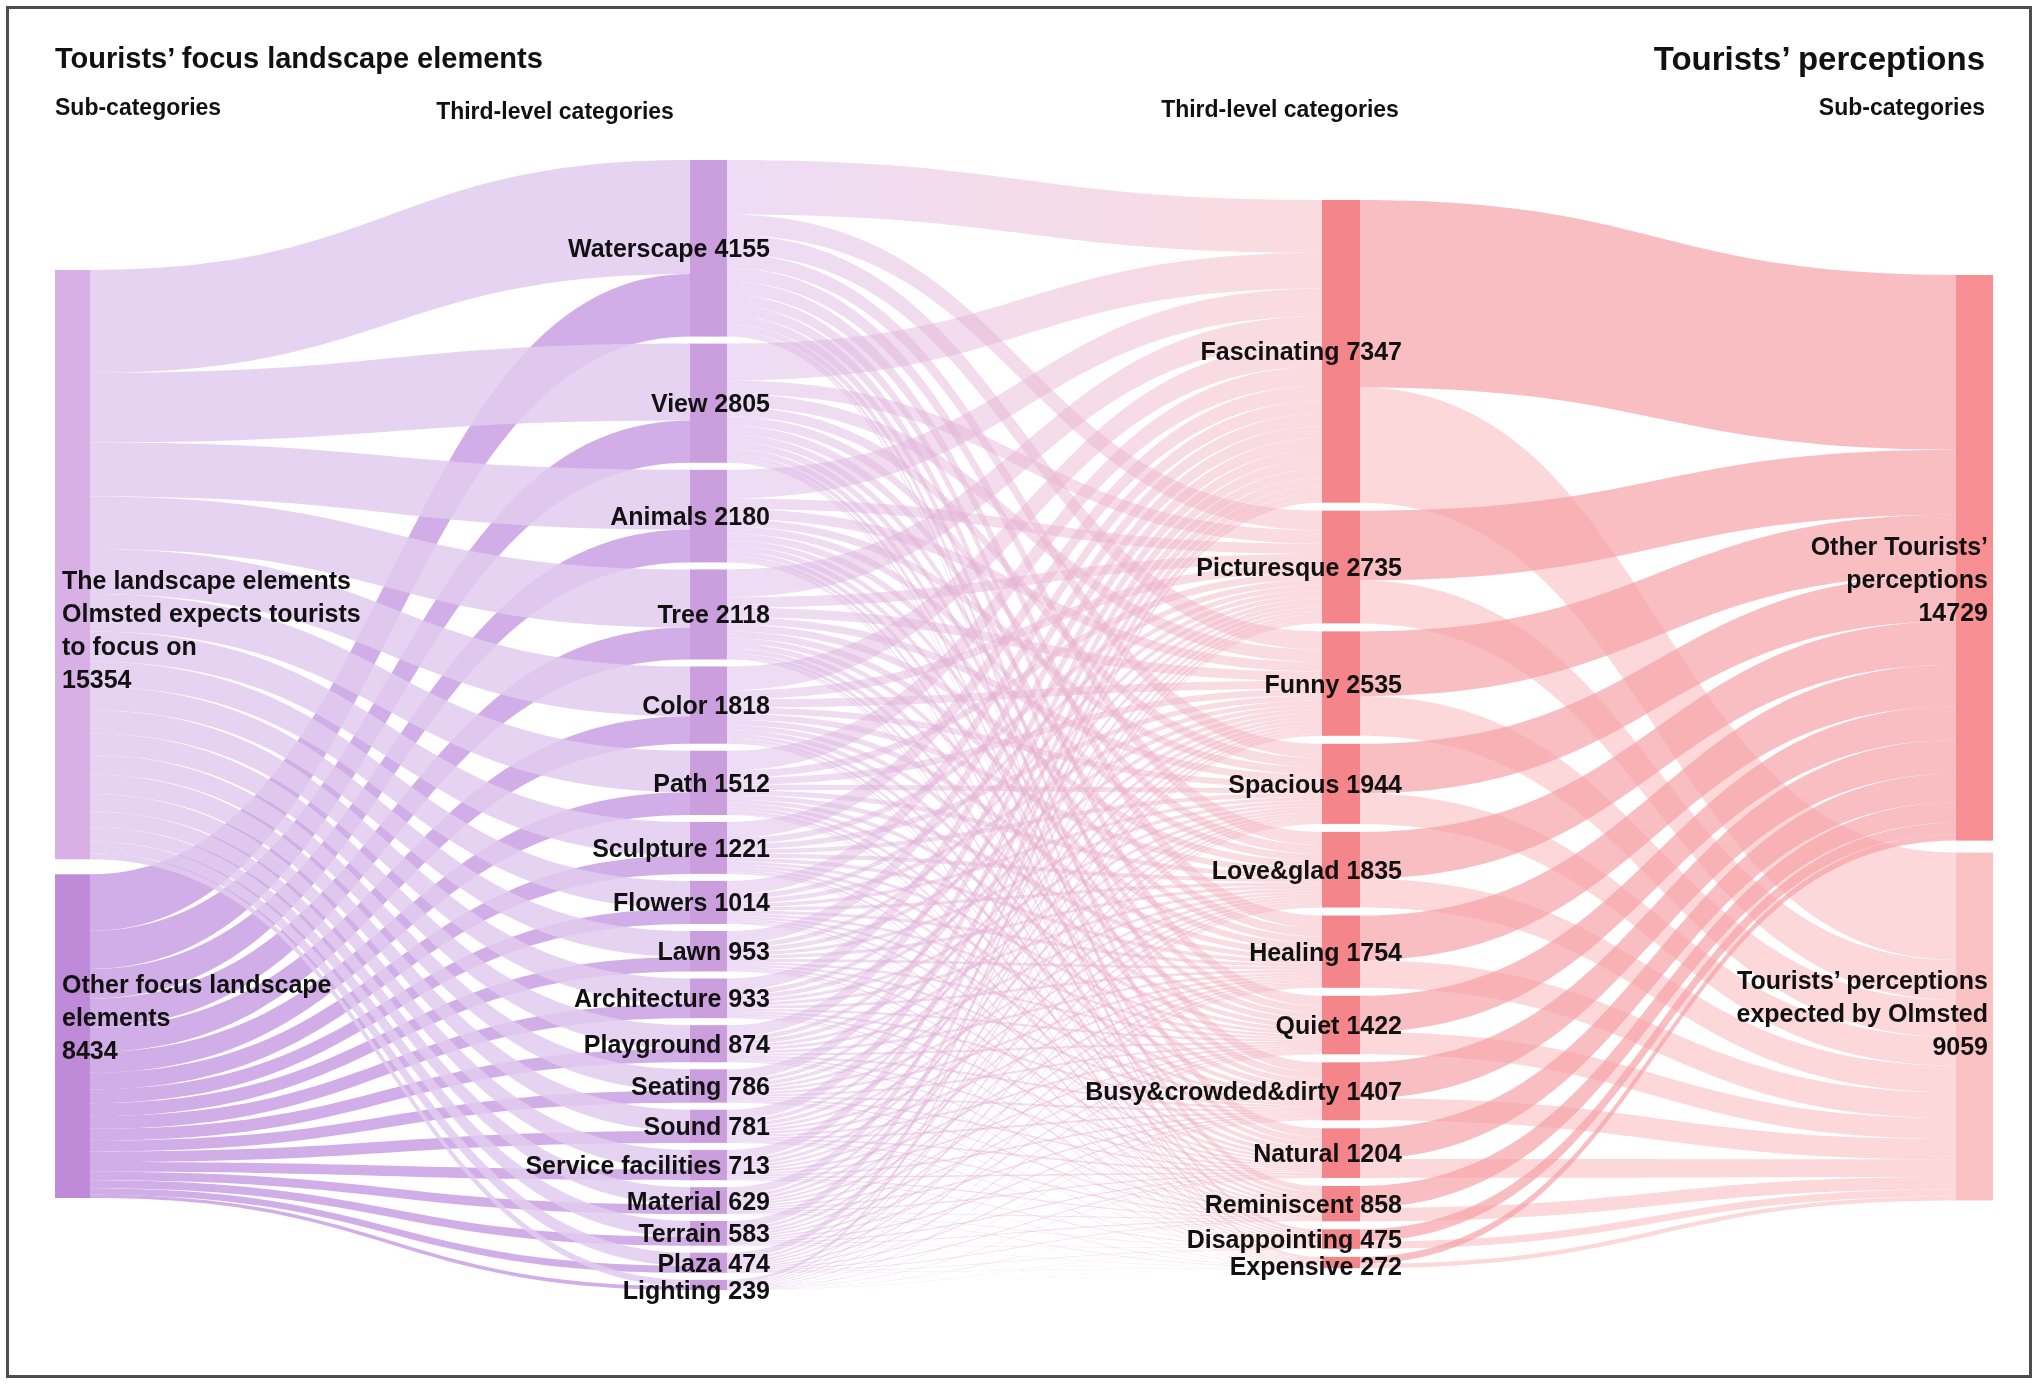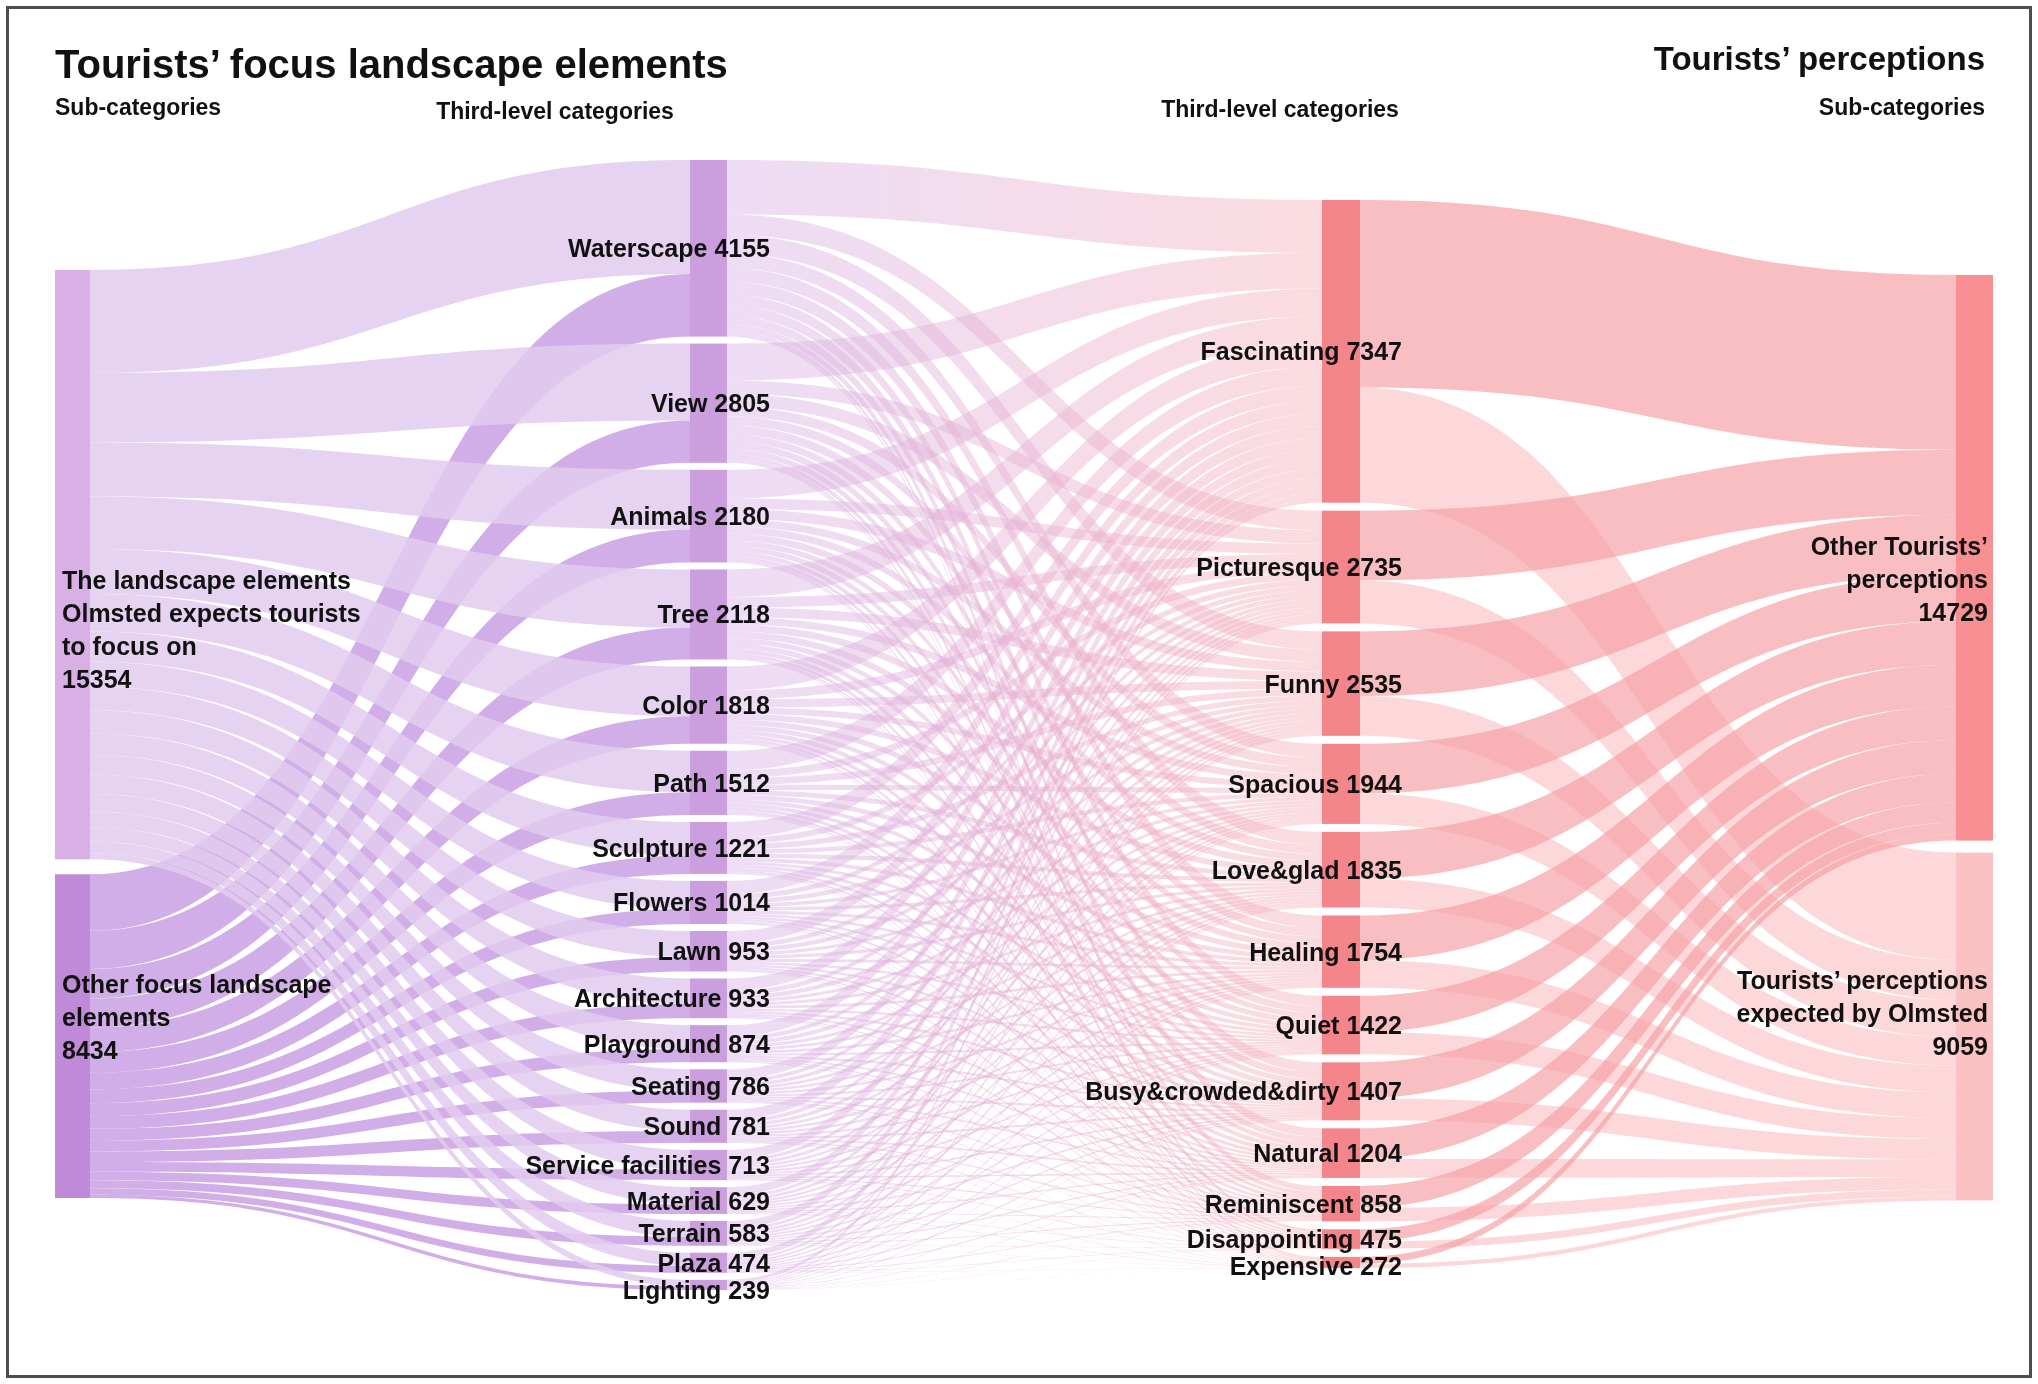--- a/index.html
+++ b/index.html
@@ -1,20 +1,20 @@
 <!DOCTYPE html>
 <html><head>
 <meta charset="utf-8">
 <style>
   html,body{margin:0;padding:0;background:#fff;}
   body{width:2038px;height:1384px;position:relative;font-family:"Liberation Sans",sans-serif;color:#111;overflow:hidden;}
   .frame{position:absolute;left:6px;top:6px;width:2020px;height:1366px;border:3px solid #4d4d4d;background:#fff;}
   #sankey{position:absolute;left:0;top:0;width:2038px;height:1384px;}
   .txt{position:absolute;font-weight:700;white-space:nowrap;}
-  .title-left{left:55px;top:42px;font-size:40px;}
+  .title-left{left:55px;top:42px;font-size:29px;}
   .subtitle-left{left:55px;top:94px;font-size:23px;}
   .header-mid-left{left:405px;width:300px;top:98px;font-size:23px;text-align:center;}
   .header-mid-right{left:1130px;width:300px;top:96px;font-size:23px;text-align:center;}
   .title-right{right:53px;top:40px;font-size:33px;}
   .subtitle-right{right:53px;top:94px;font-size:23px;}
 </style>
 </head>
 <body>
 
 <div class="frame"></div>

